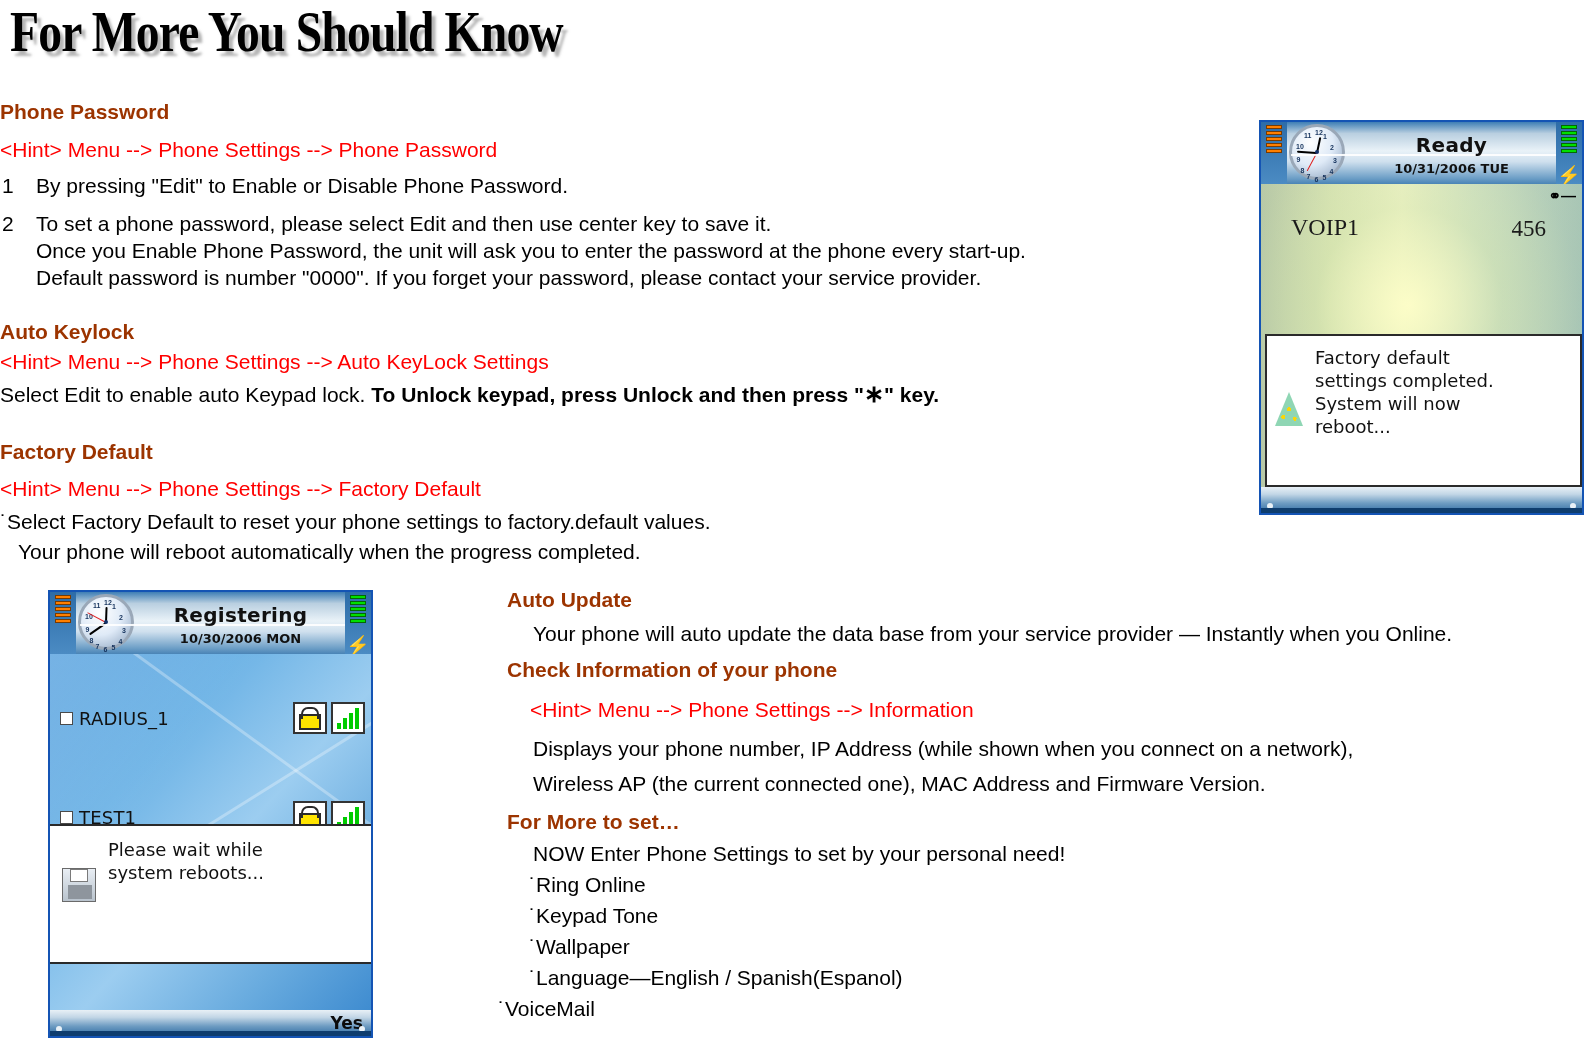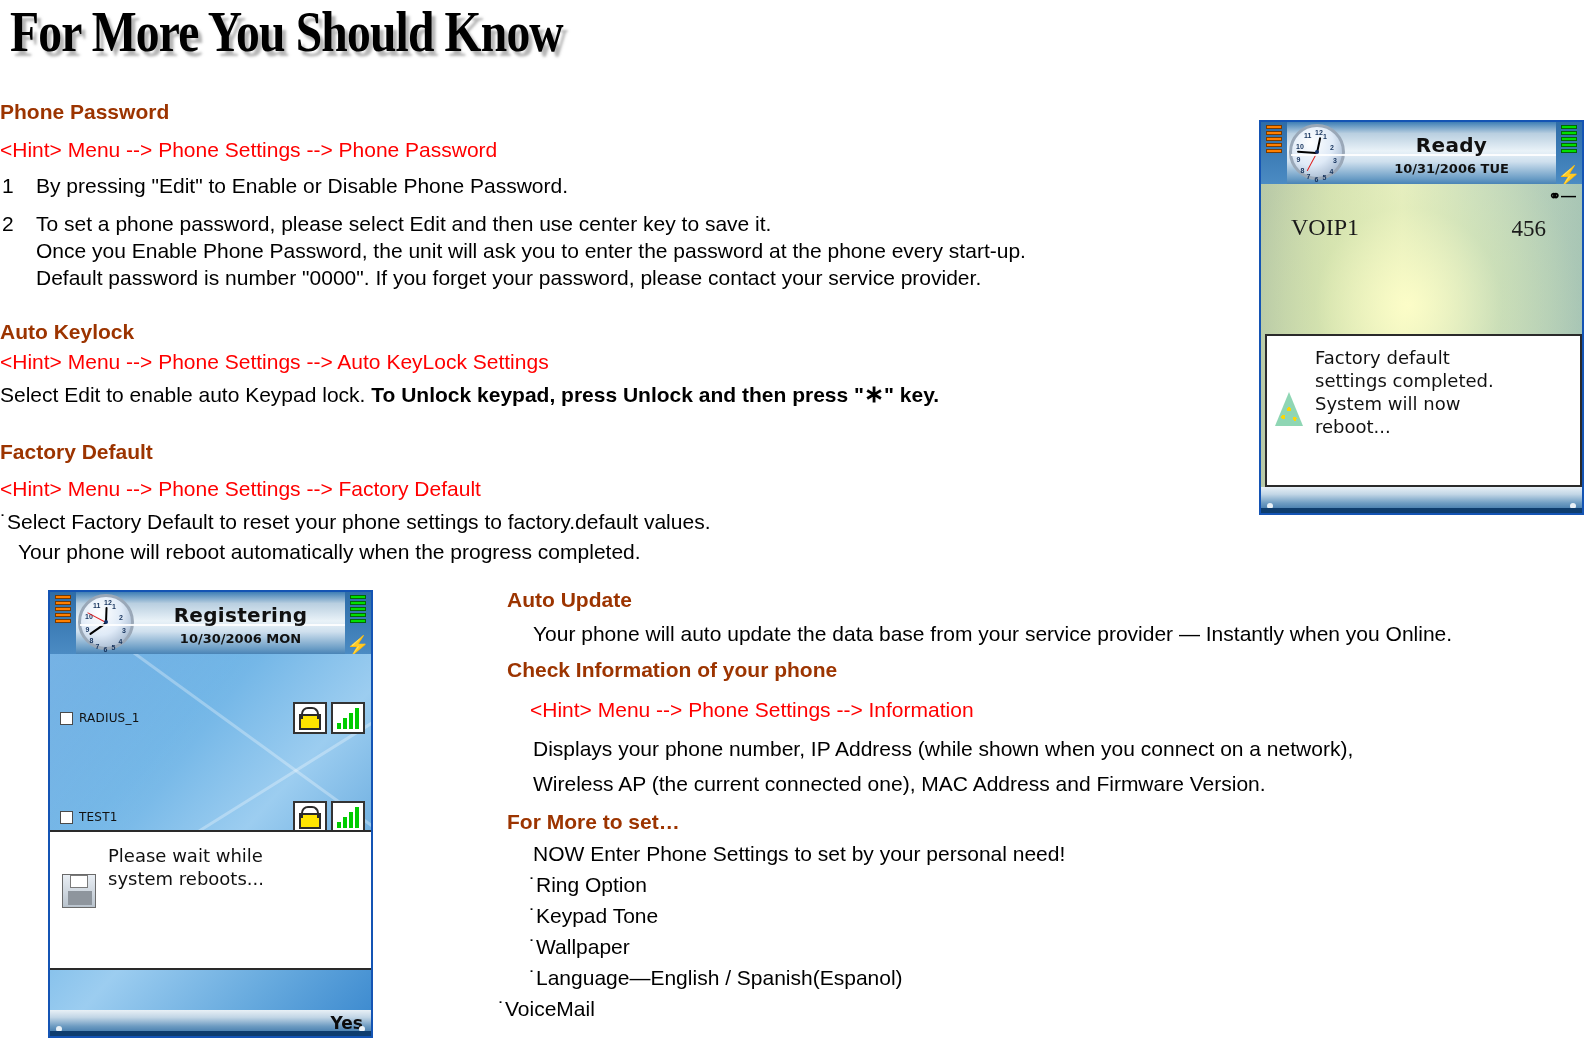--- a/index.html
+++ b/index.html
@@ -208,21 +208,21 @@
     transform-origin: center;
   }
   .ap-row {
     position: absolute; display: flex; align-items: center; left: 10px; right: 6px;
   }
   .ap-check {
     width: 13px; height: 13px; background: #ffffff;
     border: 1px solid #4a4a4a; box-sizing: border-box; margin-right: 6px;
   }
   .ap-name {
-    font-family: "DejaVu Sans", sans-serif; font-size: 12px;
+    font-family: "DejaVu Sans", sans-serif; font-size: 18px;
     color: #111; letter-spacing: .2px;
   }
   .ap-icons { margin-left: auto; display: flex; gap: 4px; }
   .icon-box {
     width: 34px; height: 32px; background: #fff;
     border: 2px solid #333; box-sizing: border-box;
     display: flex; align-items: flex-end; justify-content: center;
     position: relative;
   }
   .lock-body {
@@ -305,21 +305,21 @@
 
 <div class="abs sec-head" style="left:507px; top:658px;">Check Information of your phone</div>
 <div class="abs hint" style="left:530px; top:698px;">&lt;Hint&gt; Menu --&gt; Phone Settings --&gt; Information</div>
 <div class="abs body-line" style="left:533px; top:737px;">Displays your phone number, IP Address (while shown when you connect on a network),</div>
 <div class="abs body-line" style="left:533px; top:772px;">Wireless AP (the current connected one), MAC Address and Firmware Version.</div>
 
 <div class="abs sec-head" style="left:507px; top:810px;">For More to set…</div>
 <div class="abs body-line" style="left:533px; top:842px;">NOW Enter Phone Settings to set by your personal need!</div>
 
 <div class="abs body-line" style="left:529px; top:873px;">
-  <span class="tick">˙</span><span>Ring Option</span>
+  <span class="tick">˙</span><span>Ring Online</span>
 </div>
 <div class="abs body-line" style="left:529px; top:904px;">
   <span class="tick">˙</span><span>Keypad Tone</span>
 </div>
 <div class="abs body-line" style="left:529px; top:935px;">
   <span class="tick">˙</span><span>Wallpaper</span>
 </div>
 <div class="abs body-line" style="left:529px; top:966px;">
   <span class="tick">˙</span><span>Language—English / Spanish(Espanol)</span>
 </div>
@@ -482,21 +482,21 @@
             <i style="height:6px;"></i>
               <i style="height:11px;"></i>
             <i style="height:16px;"></i>
               <i style="height:21px;"></i>
           </div>
         </div>
       </div>
     </div>
   </div>
 
-  <div class="dialog" style="left:-2px; top:238px; width:327px; height:140px;">
+  <div class="dialog" style="left:-2px; top:232px; width:327px; height:140px;">
     <div style="position:absolute; left:12px; top:42px;">
       <div class="floppy"></div>
     </div>
     <div class="dtext" style="position:absolute; left:58px; top:12px;">
       <div>Please wait while</div>
       <div> system reboots...</div>
     </div>
   </div>
 
   <div class="phone-bottombar">

